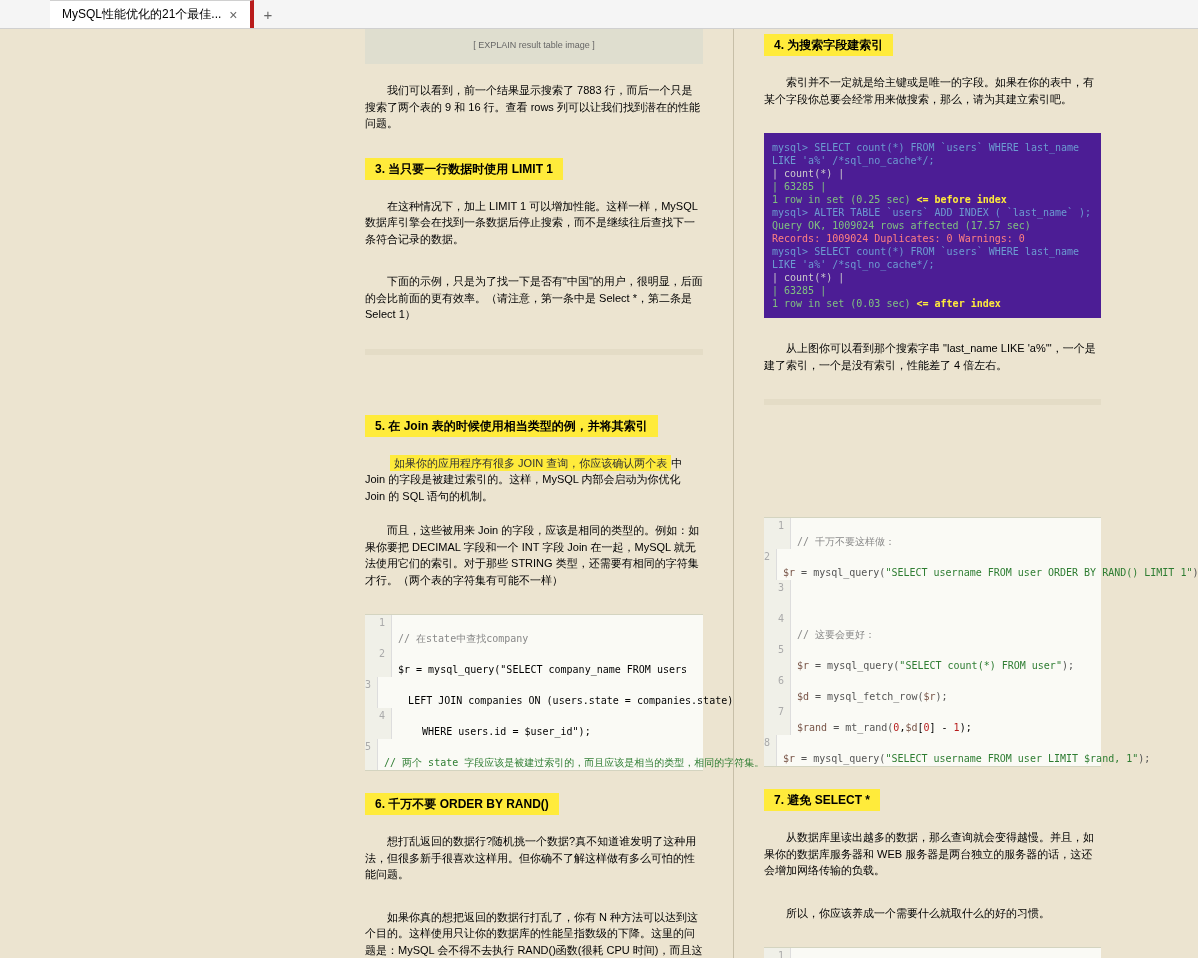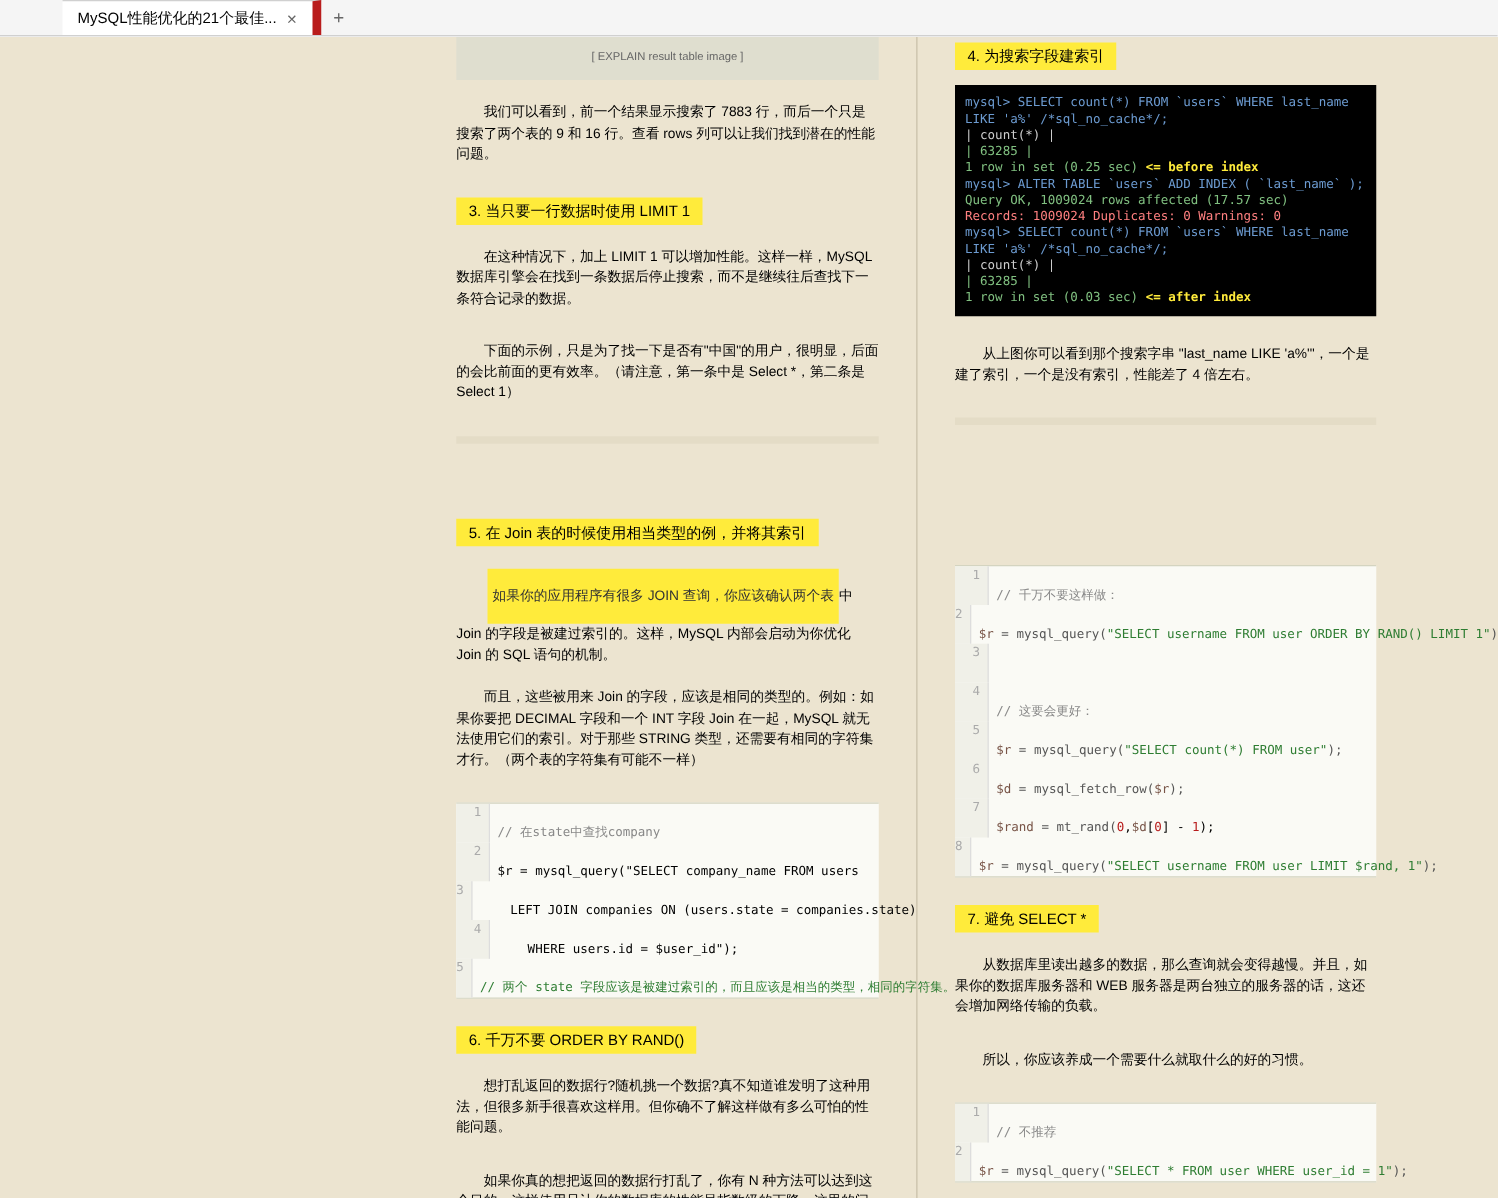--- a/index.html
+++ b/index.html
@@ -1,40 +1,40 @@
 <!DOCTYPE html>
 <html><head>
 <meta charset="utf-8">
 <style>
   body { margin:0; font-family:"Microsoft YaHei","SimSun",sans-serif; background:#ece4d0; }
   .tabbar { position:fixed; top:0; left:0; right:0; height:28px; background:#f5f5f5; border-bottom:1px solid #d0d0d0; display:flex; font-size:12px; }
   .tabbar .spacer { width:50px; }
-  .tab { position:relative; display:flex; align-items:center; gap:8px; padding:0 12px; background:#fff; height:27px; border-top:1px solid #d0d0d0; border-right:7px solid #b91c1c; }
+  .tab { position:relative; display:flex; align-items:center; gap:8px; padding:0 12px; background:#fff; height:27px; border-top:1px solid #d0d0d0; border-right:4px solid #b91c1c; }
   .tab .close { cursor:pointer; color:#666; font-size:14px; }
   .newtab { display:flex; align-items:center; padding:0 10px; color:#666; font-size:15px; }
   .content { padding-top:28px; display:flex; }
   .col { width:398px; box-sizing:border-box; padding:0 30px 40px; font-size:11px; line-height:1.5; color:#000; }
   .col.right { border-left:1px solid #c7bfa8; }
   .gutter { width:335px; }
   .highlight { background:#ffeb3b; display:inline-block; }
-  .highlight.h { padding:2px 10px; font-weight:normal; font-size:12px; }
-  .highlight.inline { padding:14px 4px; font-size:11px; color:#333; }
+  .highlight.h { padding:2px 10px; font-weight:bold; font-size:12px; }
+  .highlight.inline { padding:0 4px; font-size:11px; color:#333; }
   .para { margin:18px 0 26px; text-indent:2em; }
   .para.tight { margin:18px 0 10px; }
   .codebox { background:#fafaf5; border-top:1px solid #d4d4c0; border-bottom:1px solid #d4d4c0; font-family:Consolas,monospace; font-size:10px; margin:12px 0 22px; }
   .codebox .line { display:flex; }
   .codebox .ln { width:20px; text-align:right; color:#aaa; padding-right:6px; border-right:1px solid #ddd; background:#f0f0e8; }
   .codebox .code { padding-left:6px; white-space:pre;margin-top:16px; }
   .c-comment { color:#888; }
   .c-green { color:#2e7d32; }
   .c-var { color:#795548; }
   .c-num { color:#b71c1c; }
   .c-func { color:#555; }
   .c-note { color:#2e7d32; }
-  .term { background:#000000; color:#ccc; font-family:Consolas,monospace; font-size:10px; padding:8px; margin:12px 0 22px; line-height:1.3; }
+  .term { background:#4c1d95; color:#ccc; font-family:Consolas,monospace; font-size:10px; padding:8px; margin:12px 0 22px; line-height:1.3; }
   .term .y { color:#ffeb3b; font-weight:bold; }
   .term .g { color:#80c080; }
   .term .r { color:#ff8080; }
   .term .b { color:#6c9bd1; }
   .imgph { background:#dfdecf; height:36px; margin-bottom:18px; font-size:9px; color:#666; display:flex; align-items:center; justify-content:center; }
   .sep { height:6px; background:#e4dcc6; margin-top:20px; margin-bottom:60px; }
 </style>
 </head>
 <body>
 
@@ -95,20 +95,21 @@
     <span class="highlight h">6. 千万不要 ORDER BY RAND()</span>
     <div class="para">想打乱返回的数据行?随机挑一个数据?真不知道谁发明了这种用法，但很多新手很喜欢这样用。但你确不了解这样做有多么可怕的性能问题。</div>
     <div class="para">如果你真的想把返回的数据行打乱了，你有 N 种方法可以达到这个目的。这样使用只让你的数据库的性能呈指数级的下降。这里的问题是：MySQL 会不得不去执行 RAND()函数(很耗 CPU 时间)，而且这是为了每一行记录去记行，然后再对其排序。就算是你用了 Limit 1 也无济于事(因为要排序)</div>
     
   </div>
 
   <div class="col right">
     <div style="text-align:left; margin-top:6px">
       <span class="highlight h">4. 为搜索字段建索引</span>
     </div>
+    <div class="para">索引并不一定就是给主键或是唯一的字段。如果在你的表中，有某个字段你总要会经常用来做搜索，那么，请为其建立索引吧。</div>
 
     <div class="term">
       <div><span class="b">mysql&gt; SELECT count(*) FROM `users` WHERE last_name LIKE 'a%' /*sql_no_cache*/;</span></div>
       <div>| count(*) |</div>
       <div><span class="g">|    63285 |</span></div>
       <div><span class="g">1 row in set (0.25 sec) </span><span class="y">&lt;= before index</span></div>
       <div><span class="b">mysql&gt; ALTER TABLE `users` ADD INDEX ( `last_name` );</span></div>
       <div><span class="g">Query OK, 1009024 rows affected (17.57 sec)</span></div>
       <div><span class="r">Records: 1009024  Duplicates: 0  Warnings: 0</span></div>
       <div><span class="b">mysql&gt; SELECT count(*) FROM `users` WHERE last_name LIKE 'a%' /*sql_no_cache*/;</span></div>

